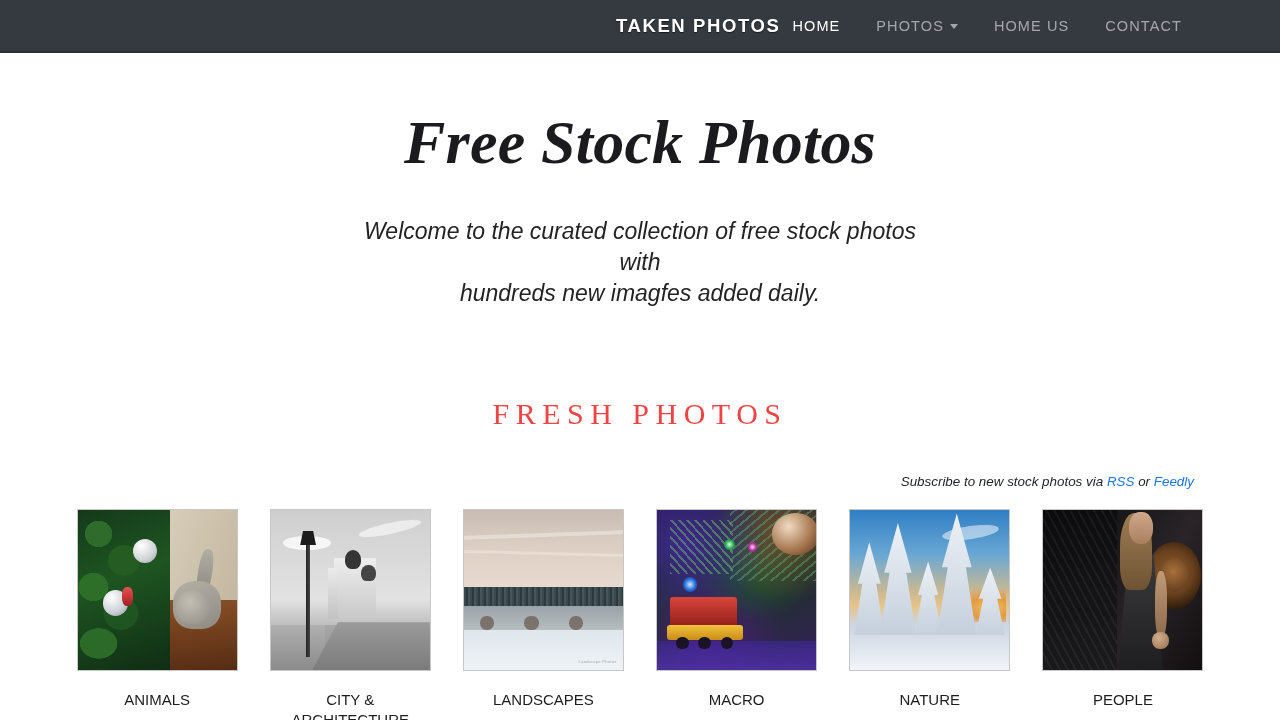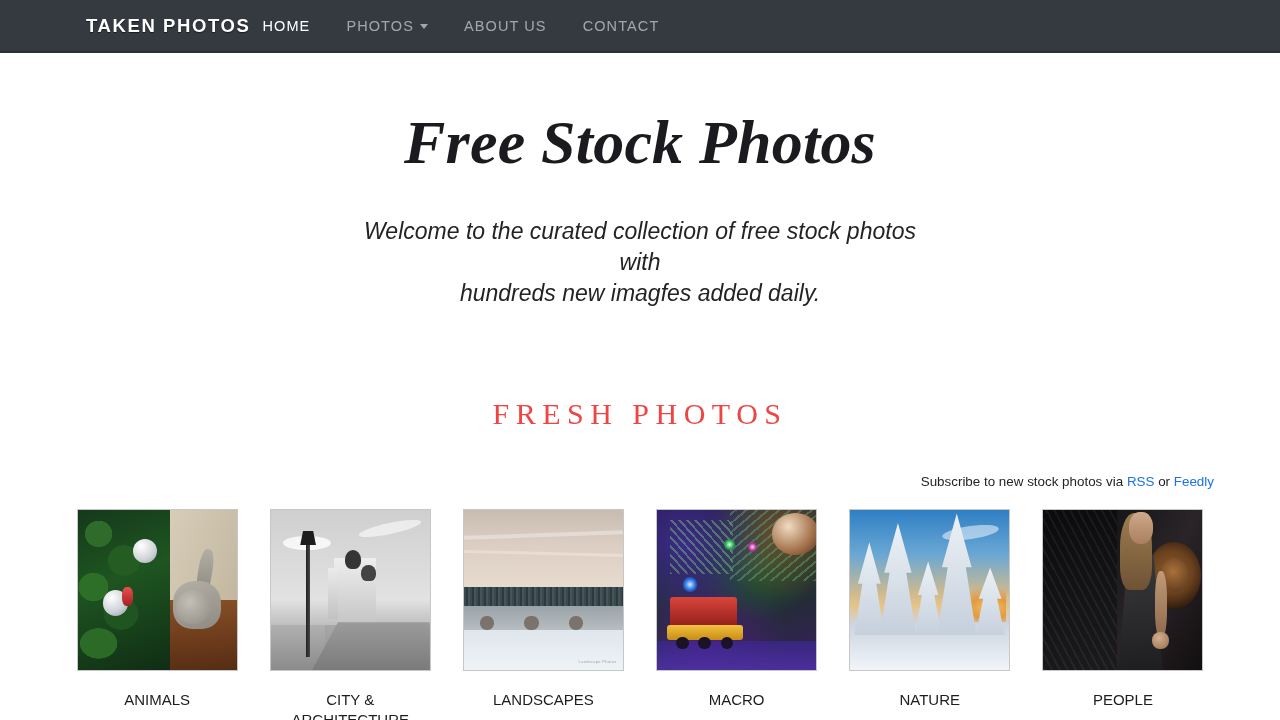--- a/index.html
+++ b/index.html
@@ -13,22 +13,22 @@
     overflow: hidden;
   }
 
   
   .navbar {
     height: 53px;
     background: #343a40;
     border-bottom: 2px solid #2b3035;
     display: flex;
     align-items: center;
-    justify-content: flex-start;
-    padding: 0 62px 0 86px;
+    justify-content: flex-end;
+    padding: 0 86px 0 86px;
   }
   .brand {
     color: #ffffff;
     font-size: 18.5px;
     font-weight: 700;
     letter-spacing: 1.6px;
     text-shadow: 0 1px 1px rgba(0,0,0,.55);
     cursor: pointer;
     white-space: nowrap;
   }
@@ -85,24 +85,25 @@
     font-family: "Liberation Serif", serif;
     font-weight: 400;
     font-size: 30px;
     letter-spacing: 6.5px;
     color: #ef4444;
   }
 
   
   .subscribe {
     margin-top: 43px;
-    padding-right: 66px;
+    padding-right: 86px;
     text-align: right;
     font-size: 13.4px;
     color: #212529;
+    font-style: italic;
   }
   .subscribe a {
     color: #1a73e8;
     text-decoration: none;
     cursor: pointer;
   }
 
   
   .grid {
     margin-top: 21px;
@@ -252,21 +253,21 @@
   <div class="brand">TAKEN PHOTOS</div>
   <div class="nav-links">
     <div class="nav-link active">
       <span>HOME</span>
     </div>
     <div class="nav-link">
       <span>PHOTOS</span>
       <span class="caret"></span>
     </div>
     <div class="nav-link">
-      <span>ABOUT US</span>
+      <span>HOME US</span>
     </div>
     <div class="nav-link">
       <span>CONTACT</span>
     </div>
   </div>
 </div>
 
 <div class="hero">
   <h1 class="hero-title">Free Stock Photos</h1>
   <p class="hero-sub">

